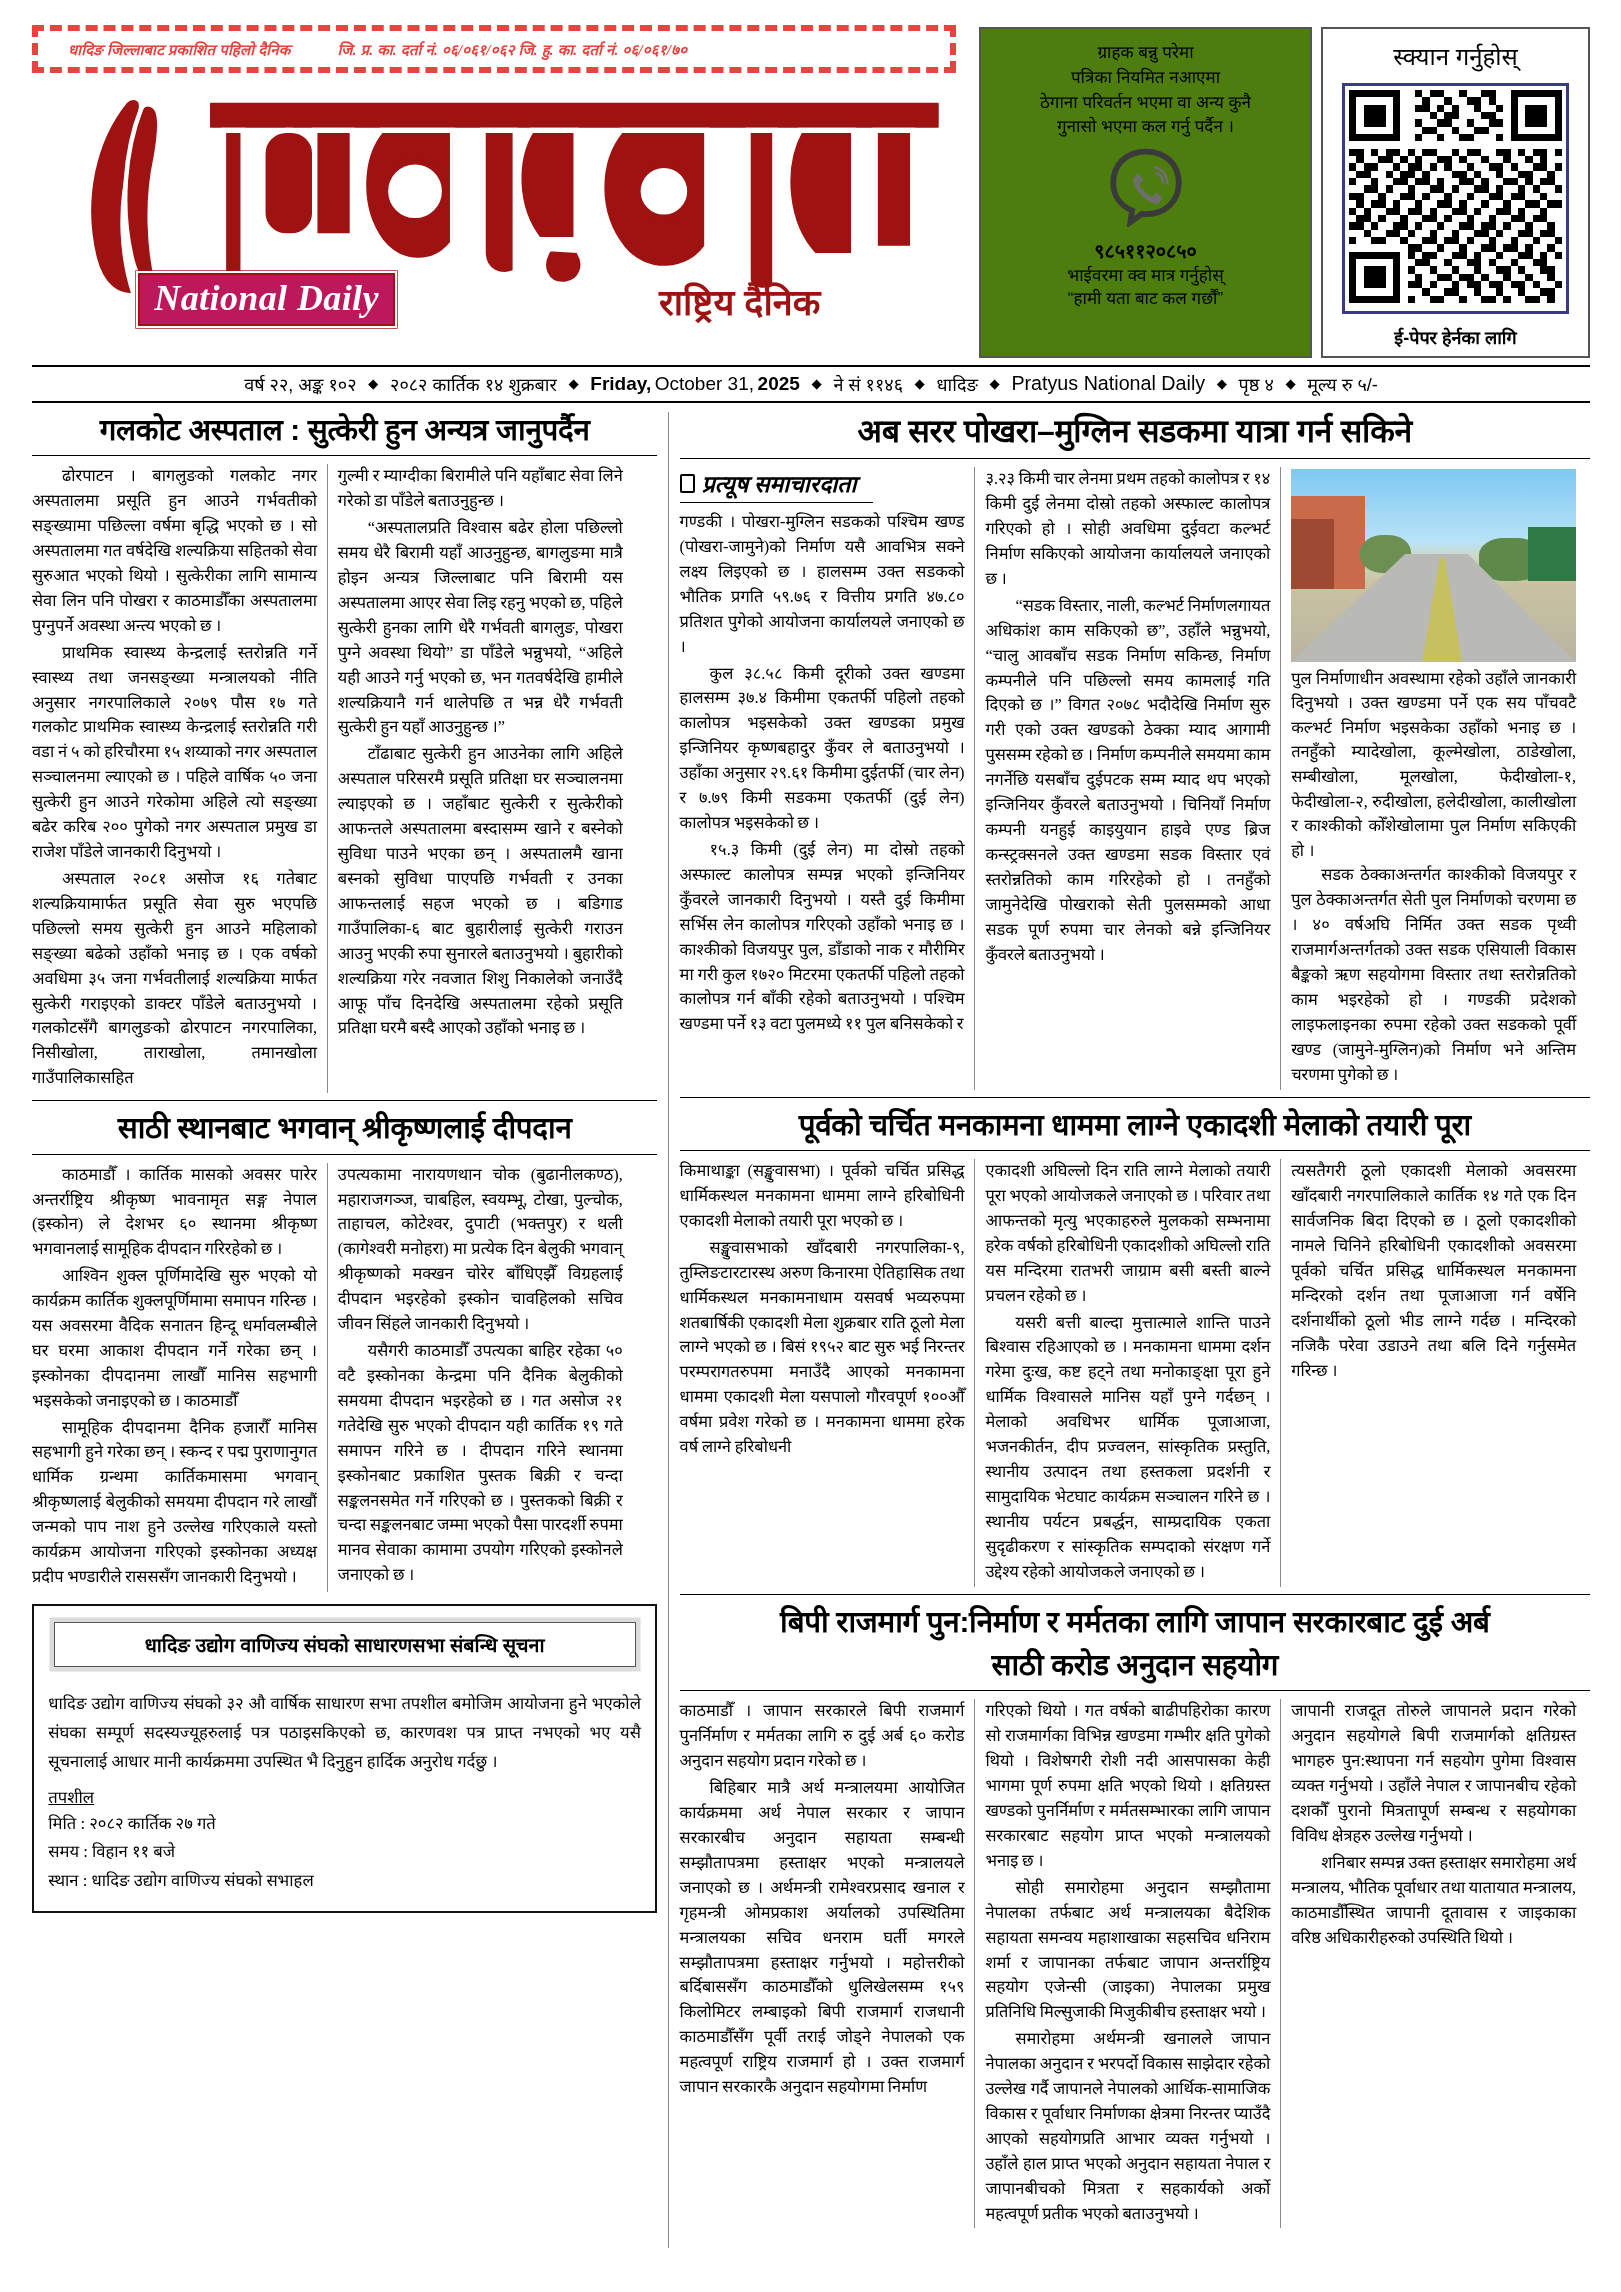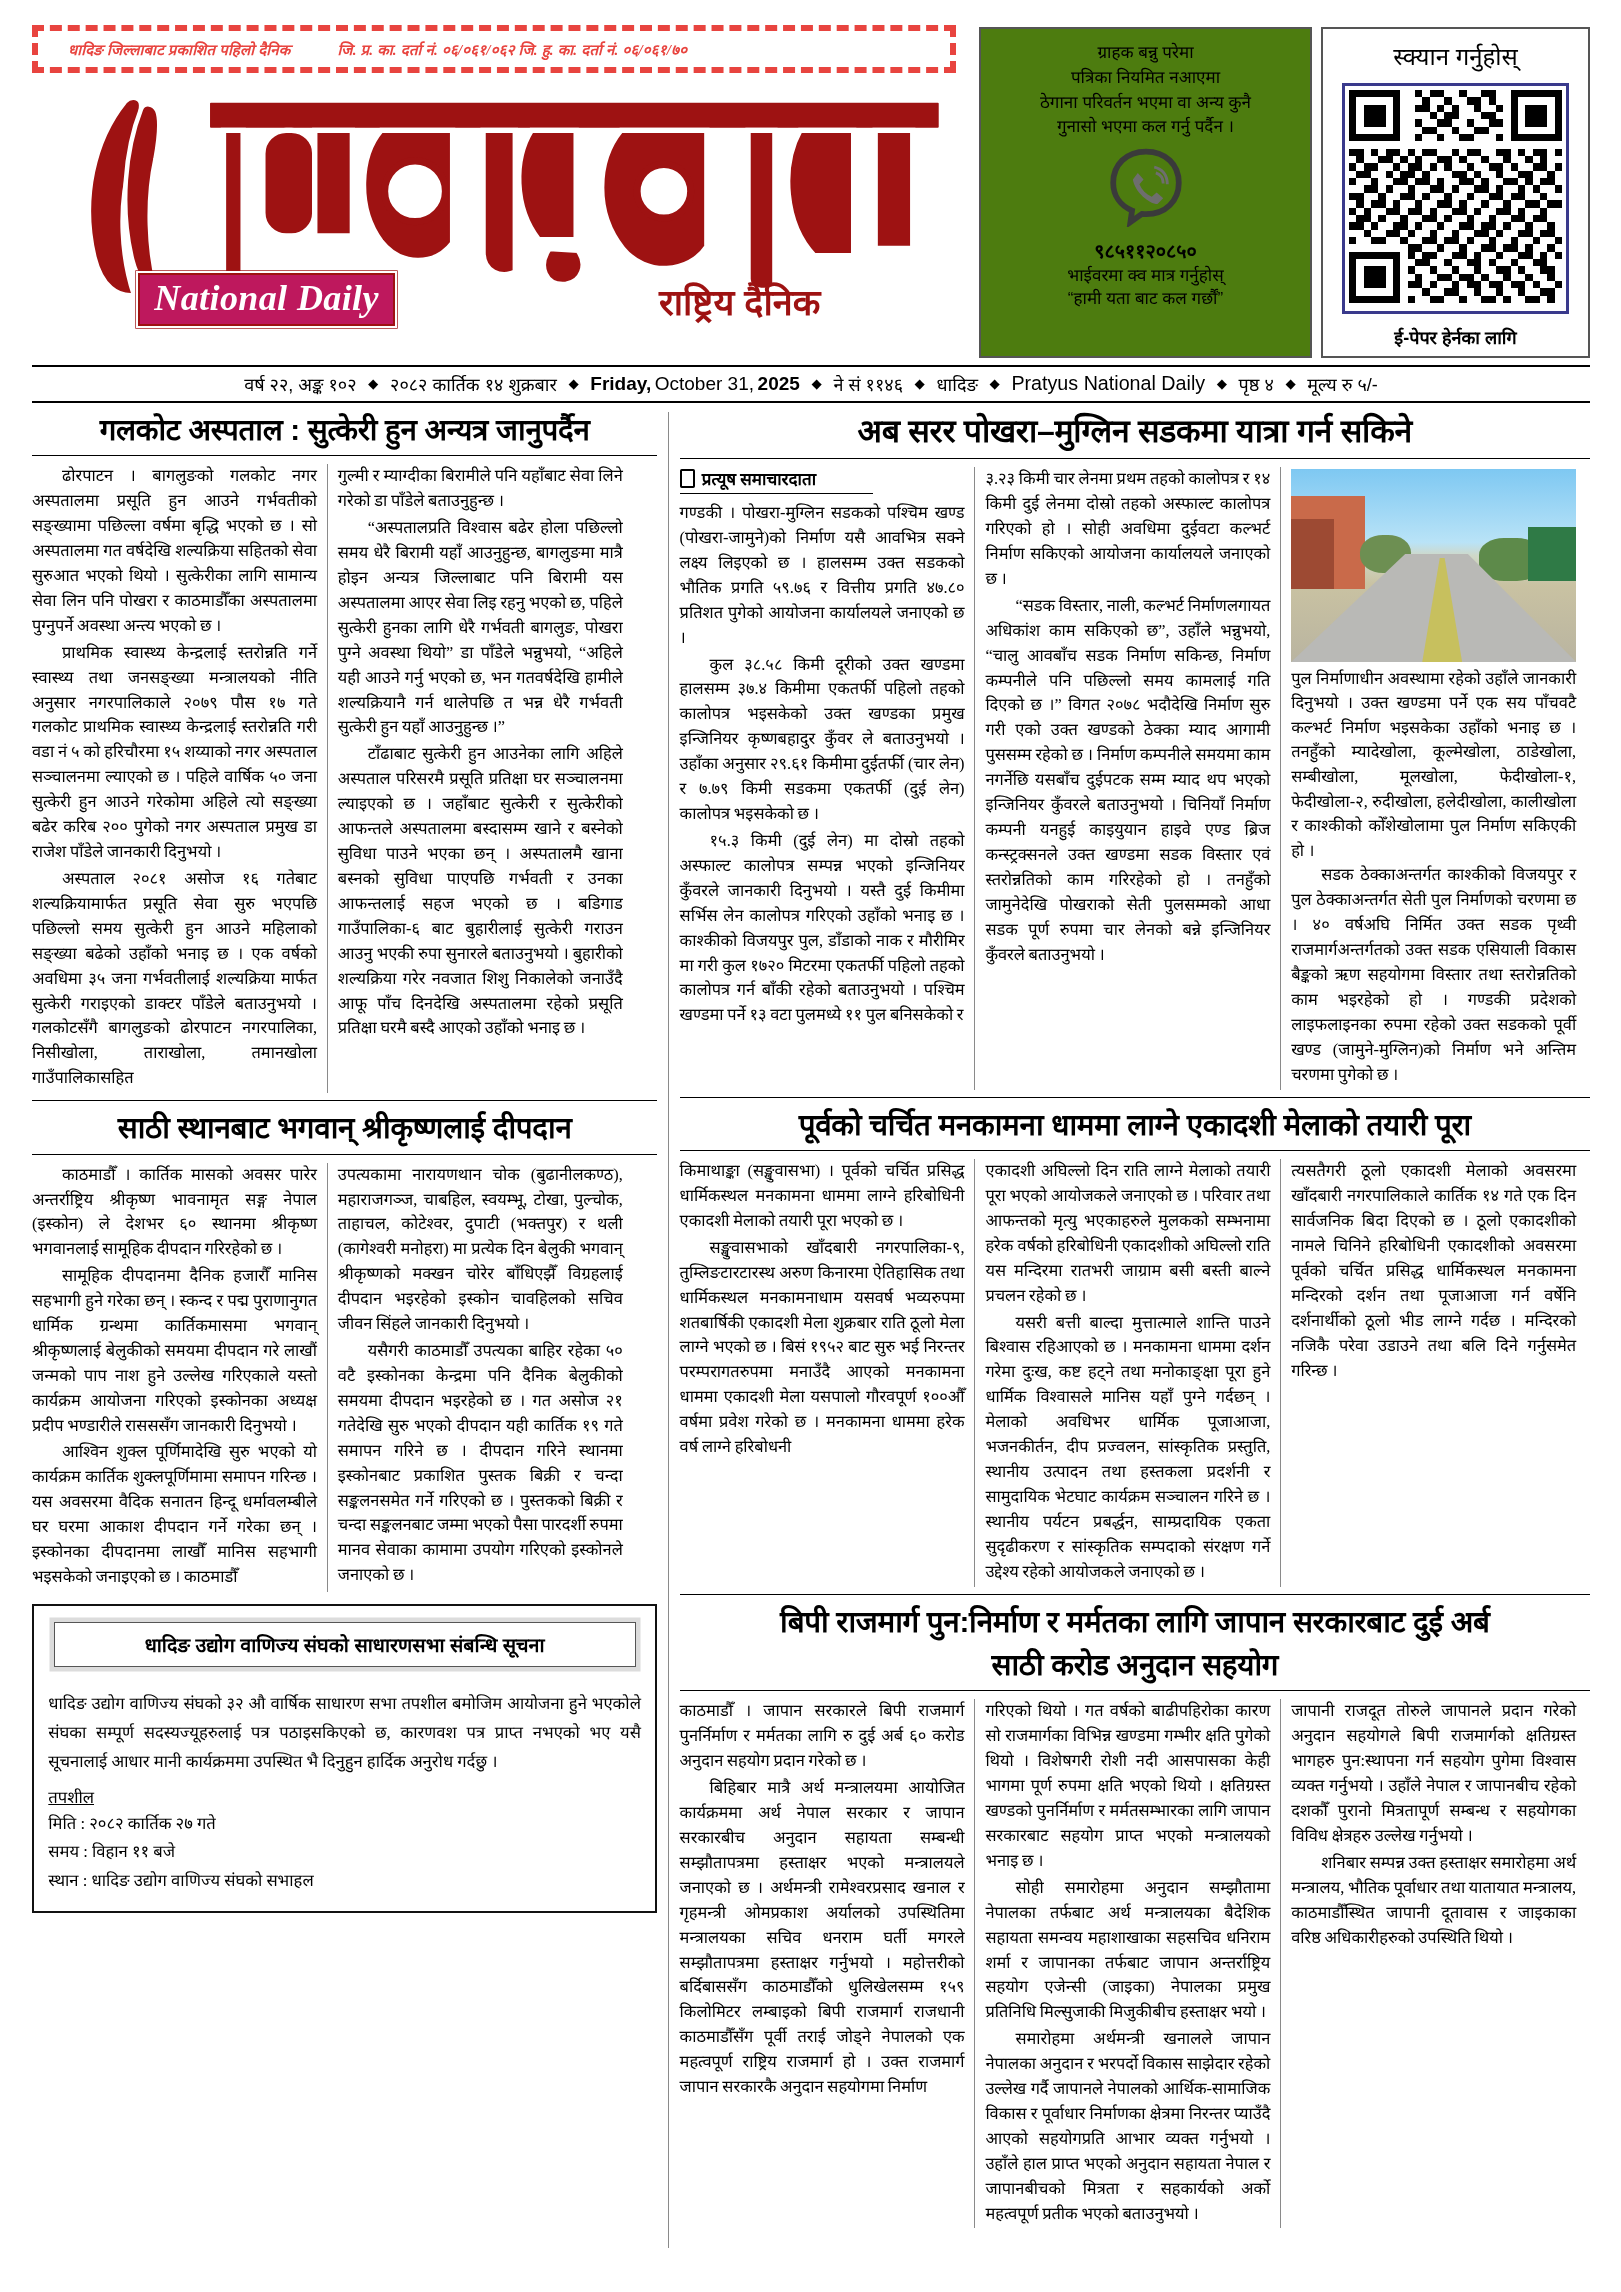--- a/index.html
+++ b/index.html
@@ -120,21 +120,21 @@
 
   .byline {
     display:flex; align-items:center; gap:7.2px;
     border-bottom: 1.8px solid #000;
     padding-bottom: 2.7px; margin-bottom: 7.2px; width: 193px;
   }
   .byline .bico {
     width:15px; height:19px; border:2.7px solid #000; border-radius:1.8px;
     display:inline-block;
   }
-  .byline .bname { font-size:17px; font-weight:bold; font-family:"Liberation Serif",serif;}
+  .byline .bname { font-size:23px; font-style:italic; font-weight:bold; font-family:"Liberation Serif",serif;}
 
   .photo {
     width: 285px; height: 193px; margin: 1.8px 0 4.5px 0;
     background: linear-gradient(#7ec8f2 0%, #b9e3f7 38%, #cfd8c8 45%, #c9c2a2 60%, #b9b4a0 100%);
     position:relative; overflow:hidden;
   }
   .ph-road {
     position:absolute; left:0; right:0; bottom:0; height:56%;
     background:#b9b9b6;
     clip-path: polygon(0% 100%, 100% 100%, 62% 0%, 40% 0%);
@@ -518,22 +518,22 @@
           <p class="t">टाँढाबाट सुत्केरी हुन आउनेका लागि अहिले अस्पताल परिसरमै प्रसूति प्रतिक्षा घर सञ्चालनमा ल्याइएको छ । जहाँबाट सुत्केरी र सुत्केरीको आफन्तले अस्पतालमा बस्दासम्म खाने र बस्नेको सुविधा पाउने भएका छन् । अस्पतालमै खाना बस्नको सुविधा पाएपछि गर्भवती र उनका आफन्तलाई सहज भएको छ । बडिगाड गाउँपालिका-६ बाट बुहारीलाई सुत्केरी गराउन आउनु भएकी रुपा सुनारले बताउनुभयो । बुहारीको शल्यक्रिया गरेर नवजात शिशु निकालेको जनाउँदै आफू पाँच दिनदेखि अस्पतालमा रहेको प्रसूति प्रतिक्षा घरमै बस्दै आएको उहाँको भनाइ छ ।</p>
         </div>
       </div>
 
       <div class="span-head-wrap">
         <h1 class="head">साठी स्थानबाट भगवान् श्रीकृष्णलाई दीपदान</h1>
         <div class="rule-thin"></div>
         <div class="colpack">
           <div class="col">
             <p class="t">काठमाडौँ । कार्तिक मासको अवसर पारेर अन्तर्राष्ट्रिय श्रीकृष्ण भावनामृत सङ्ग नेपाल (इस्कोन) ले देशभर ६० स्थानमा श्रीकृष्ण भगवानलाई सामूहिक दीपदान गरिरहेको छ ।</p>
+            <p class="t">आश्विन शुक्ल पूर्णिमादेखि सुरु भएको यो कार्यक्रम कार्तिक शुक्लपूर्णिमामा समापन गरिन्छ । यस अवसरमा वैदिक सनातन हिन्दू धर्मावलम्बीले घर घरमा आकाश दीपदान गर्ने गरेका छन् । इस्कोनका दीपदानमा लाखौँ मानिस सहभागी भइसकेको जनाइएको छ । काठमाडौँ</p>
             <p class="t">सामूहिक दीपदानमा दैनिक हजारौँ मानिस सहभागी हुने गरेका छन् । स्कन्द र पद्म पुराणानुगत धार्मिक ग्रन्थमा कार्तिकमासमा भगवान् श्रीकृष्णलाई बेलुकीको समयमा दीपदान गरे लाखौं जन्मको पाप नाश हुने उल्लेख गरिएकाले यस्तो कार्यक्रम आयोजना गरिएको इस्कोनका अध्यक्ष प्रदीप भण्डारीले रासससँग जानकारी दिनुभयो ।</p>
-            <p class="t">आश्विन शुक्ल पूर्णिमादेखि सुरु भएको यो कार्यक्रम कार्तिक शुक्लपूर्णिमामा समापन गरिन्छ । यस अवसरमा वैदिक सनातन हिन्दू धर्मावलम्बीले घर घरमा आकाश दीपदान गर्ने गरेका छन् । इस्कोनका दीपदानमा लाखौँ मानिस सहभागी भइसकेको जनाइएको छ । काठमाडौँ</p>
           </div>
           <div class="vrule"></div>
           <div class="col">
             <p class="t ni">उपत्यकामा नारायणथान चोक (बुढानीलकण्ठ), महाराजगञ्ज, चाबहिल, स्वयम्भू, टोखा, पुल्चोक, ताहाचल, कोटेश्वर, दुपाटी (भक्तपुर) र थली (कागेश्वरी मनोहरा) मा प्रत्येक दिन बेलुकी भगवान् श्रीकृष्णको मक्खन चोरेर बाँधिएझैँ विग्रहलाई दीपदान भइरहेको इस्कोन चावहिलको सचिव जीवन सिंहले जानकारी दिनुभयो ।</p>
             <p class="t">यसैगरी काठमाडौँ उपत्यका बाहिर रहेका ५० वटै इस्कोनका केन्द्रमा पनि दैनिक बेलुकीको समयमा दीपदान भइरहेको छ । गत असोज २१ गतेदेखि सुरु भएको दीपदान यही कार्तिक १९ गते समापन गरिने छ । दीपदान गरिने स्थानमा इस्कोनबाट प्रकाशित पुस्तक बिक्री र चन्दा सङ्कलनसमेत गर्ने गरिएको छ । पुस्तकको बिक्री र चन्दा सङ्कलनबाट जम्मा भएको पैसा पारदर्शी रुपमा मानव सेवाका कामामा उपयोग गरिएको इस्कोनले जनाएको छ ।</p>
           </div>
         </div>
       </div>
 
       <div class="notice">

